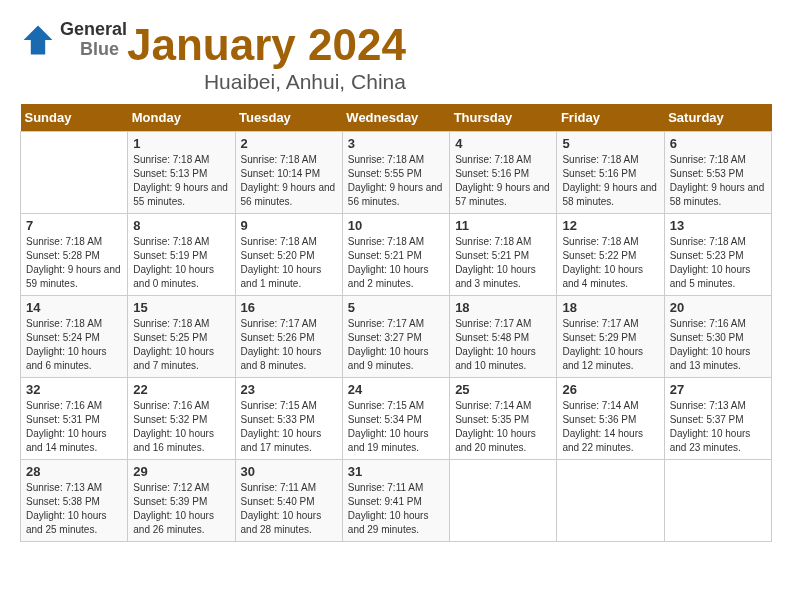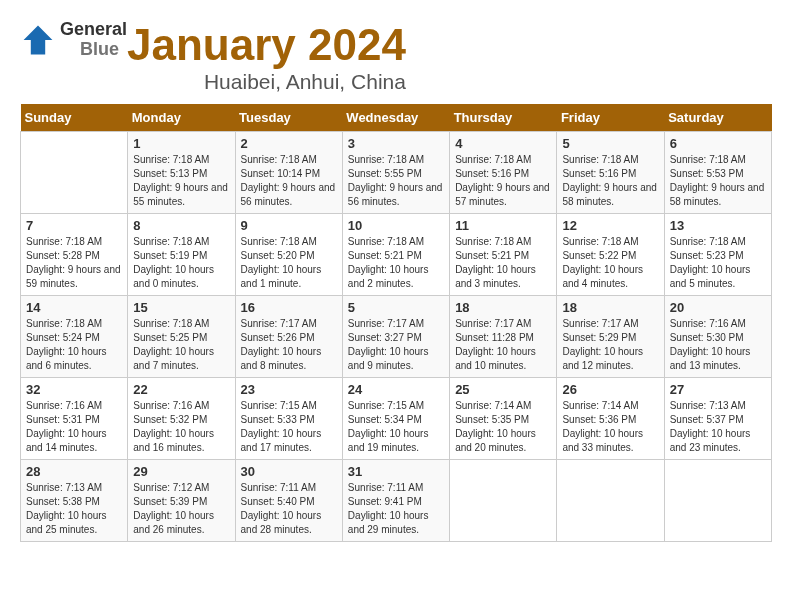--- a/index.html
+++ b/index.html
@@ -257,21 +257,21 @@
         <div class="day-info">
           <span>Sunrise: 7:17 AM</span><br>
           <span>Sunset: 3:27 PM</span><br>
           <span>Daylight: 10 hours and 9 minutes.</span>
         </div>
         </td>
         <td>
           <span class="day-number">18</span>
         <div class="day-info">
           <span>Sunrise: 7:17 AM</span><br>
-          <span>Sunset: 11:28 PM</span><br>
+          <span>Sunset: 5:48 PM</span><br>
           <span>Daylight: 10 hours and 10 minutes.</span>
         </div>
         </td>
         <td>
           <span class="day-number">18</span>
         <div class="day-info">
           <span>Sunrise: 7:17 AM</span><br>
           <span>Sunset: 5:29 PM</span><br>
           <span>Daylight: 10 hours and 12 minutes.</span>
         </div>
@@ -324,21 +324,21 @@
           <span>Sunrise: 7:14 AM</span><br>
           <span>Sunset: 5:35 PM</span><br>
           <span>Daylight: 10 hours and 20 minutes.</span>
         </div>
         </td>
         <td>
           <span class="day-number">26</span>
         <div class="day-info">
           <span>Sunrise: 7:14 AM</span><br>
           <span>Sunset: 5:36 PM</span><br>
-          <span>Daylight: 10 hours and 33 minutes.</span>
+          <span>Daylight: 14 hours and 22 minutes.</span>
         </div>
         </td>
         <td>
           <span class="day-number">27</span>
         <div class="day-info">
           <span>Sunrise: 7:13 AM</span><br>
           <span>Sunset: 5:37 PM</span><br>
           <span>Daylight: 10 hours and 23 minutes.</span>
         </div>
         </td>

